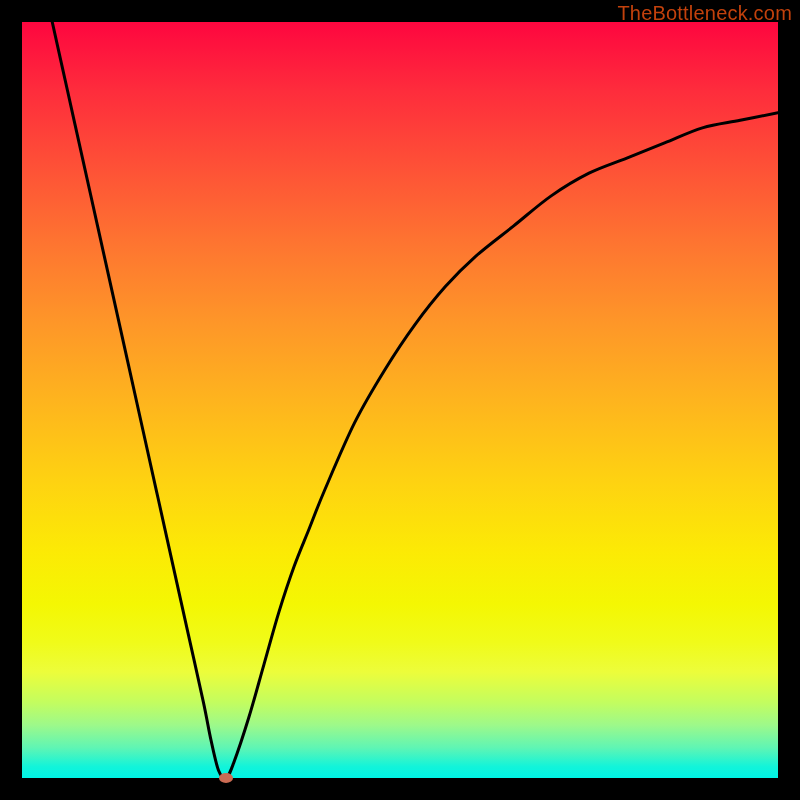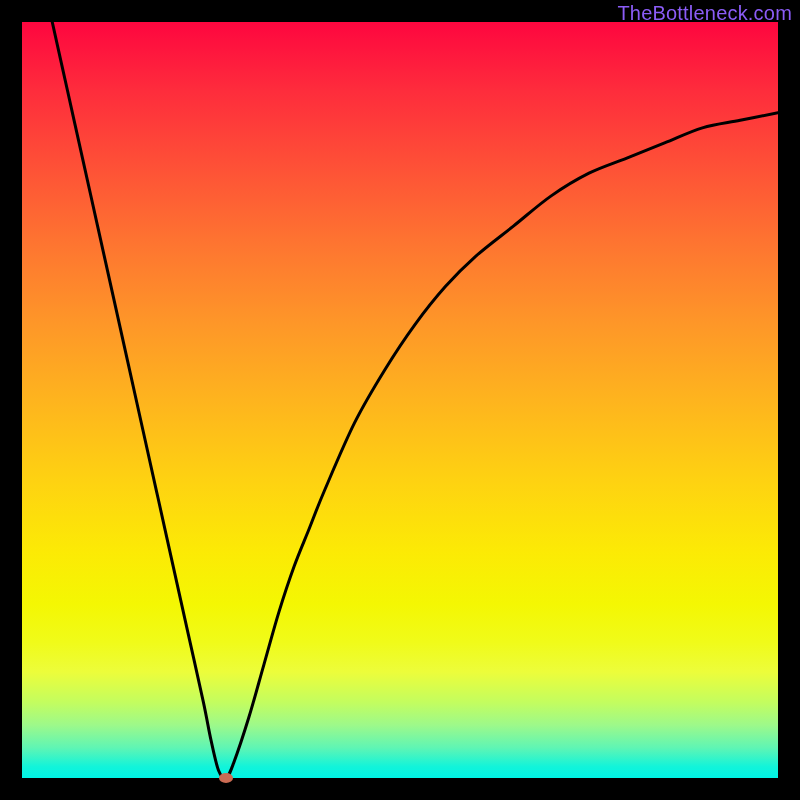--- a/index.html
+++ b/index.html
@@ -33,21 +33,21 @@
       #9df98a 93%,
       #5ff5b4 96%,
       #12f4da 98.5%,
       #00f3e5 100%
     );
   }
   .watermark {
     position: absolute;
     top: 2px;
     right: 8px;
-    color: #8b5cf6;
+    color: #c2410c;
     font-size: 20px;
     letter-spacing: 0.2px;
     font-weight: 500;
     z-index: 5;
   }
   svg.curve {
     position: absolute;
     left: 0;
     top: 0;
     width: 756px;

